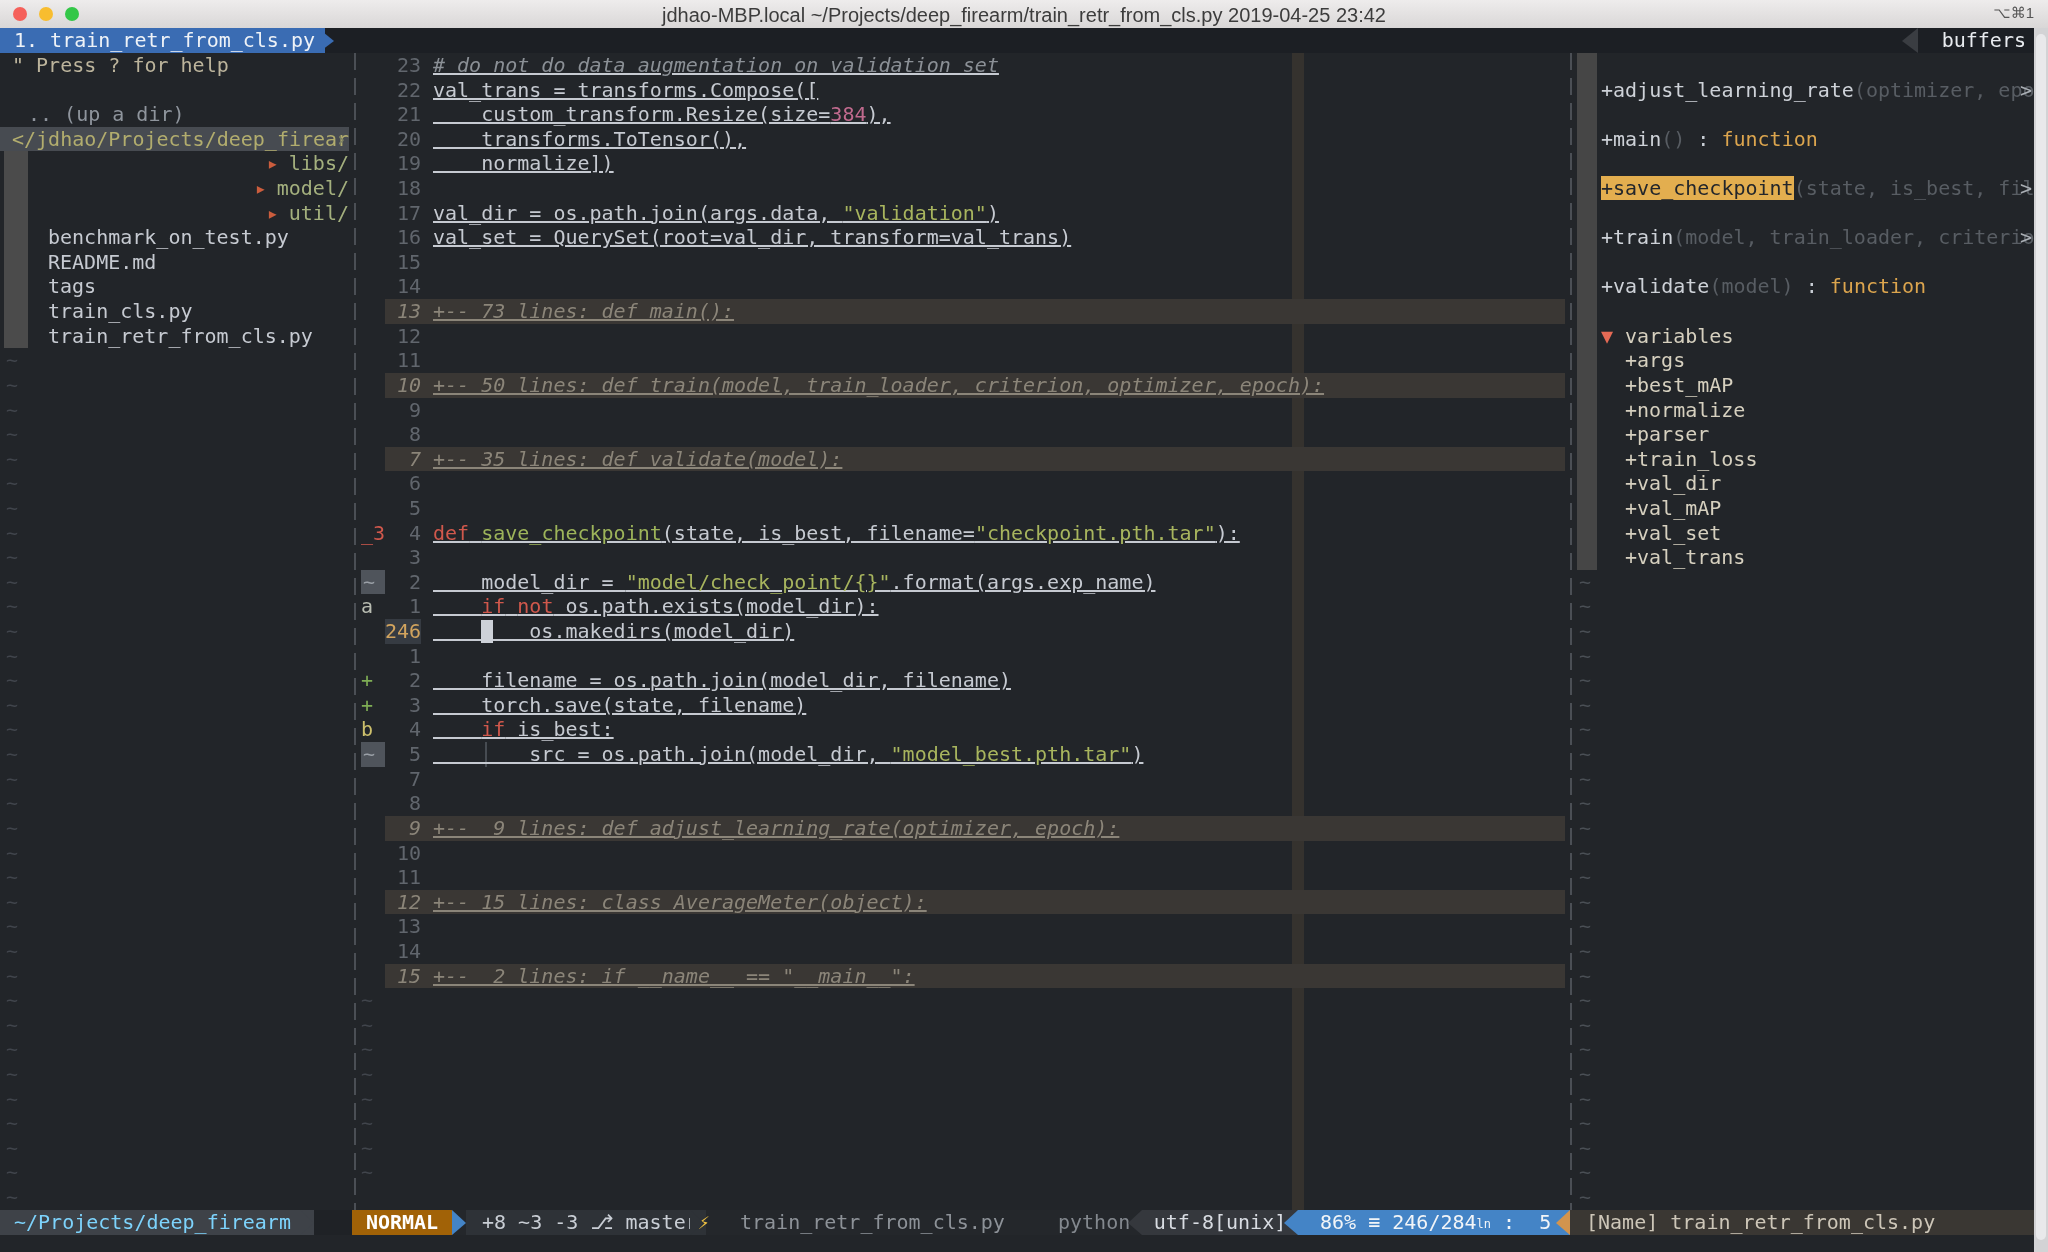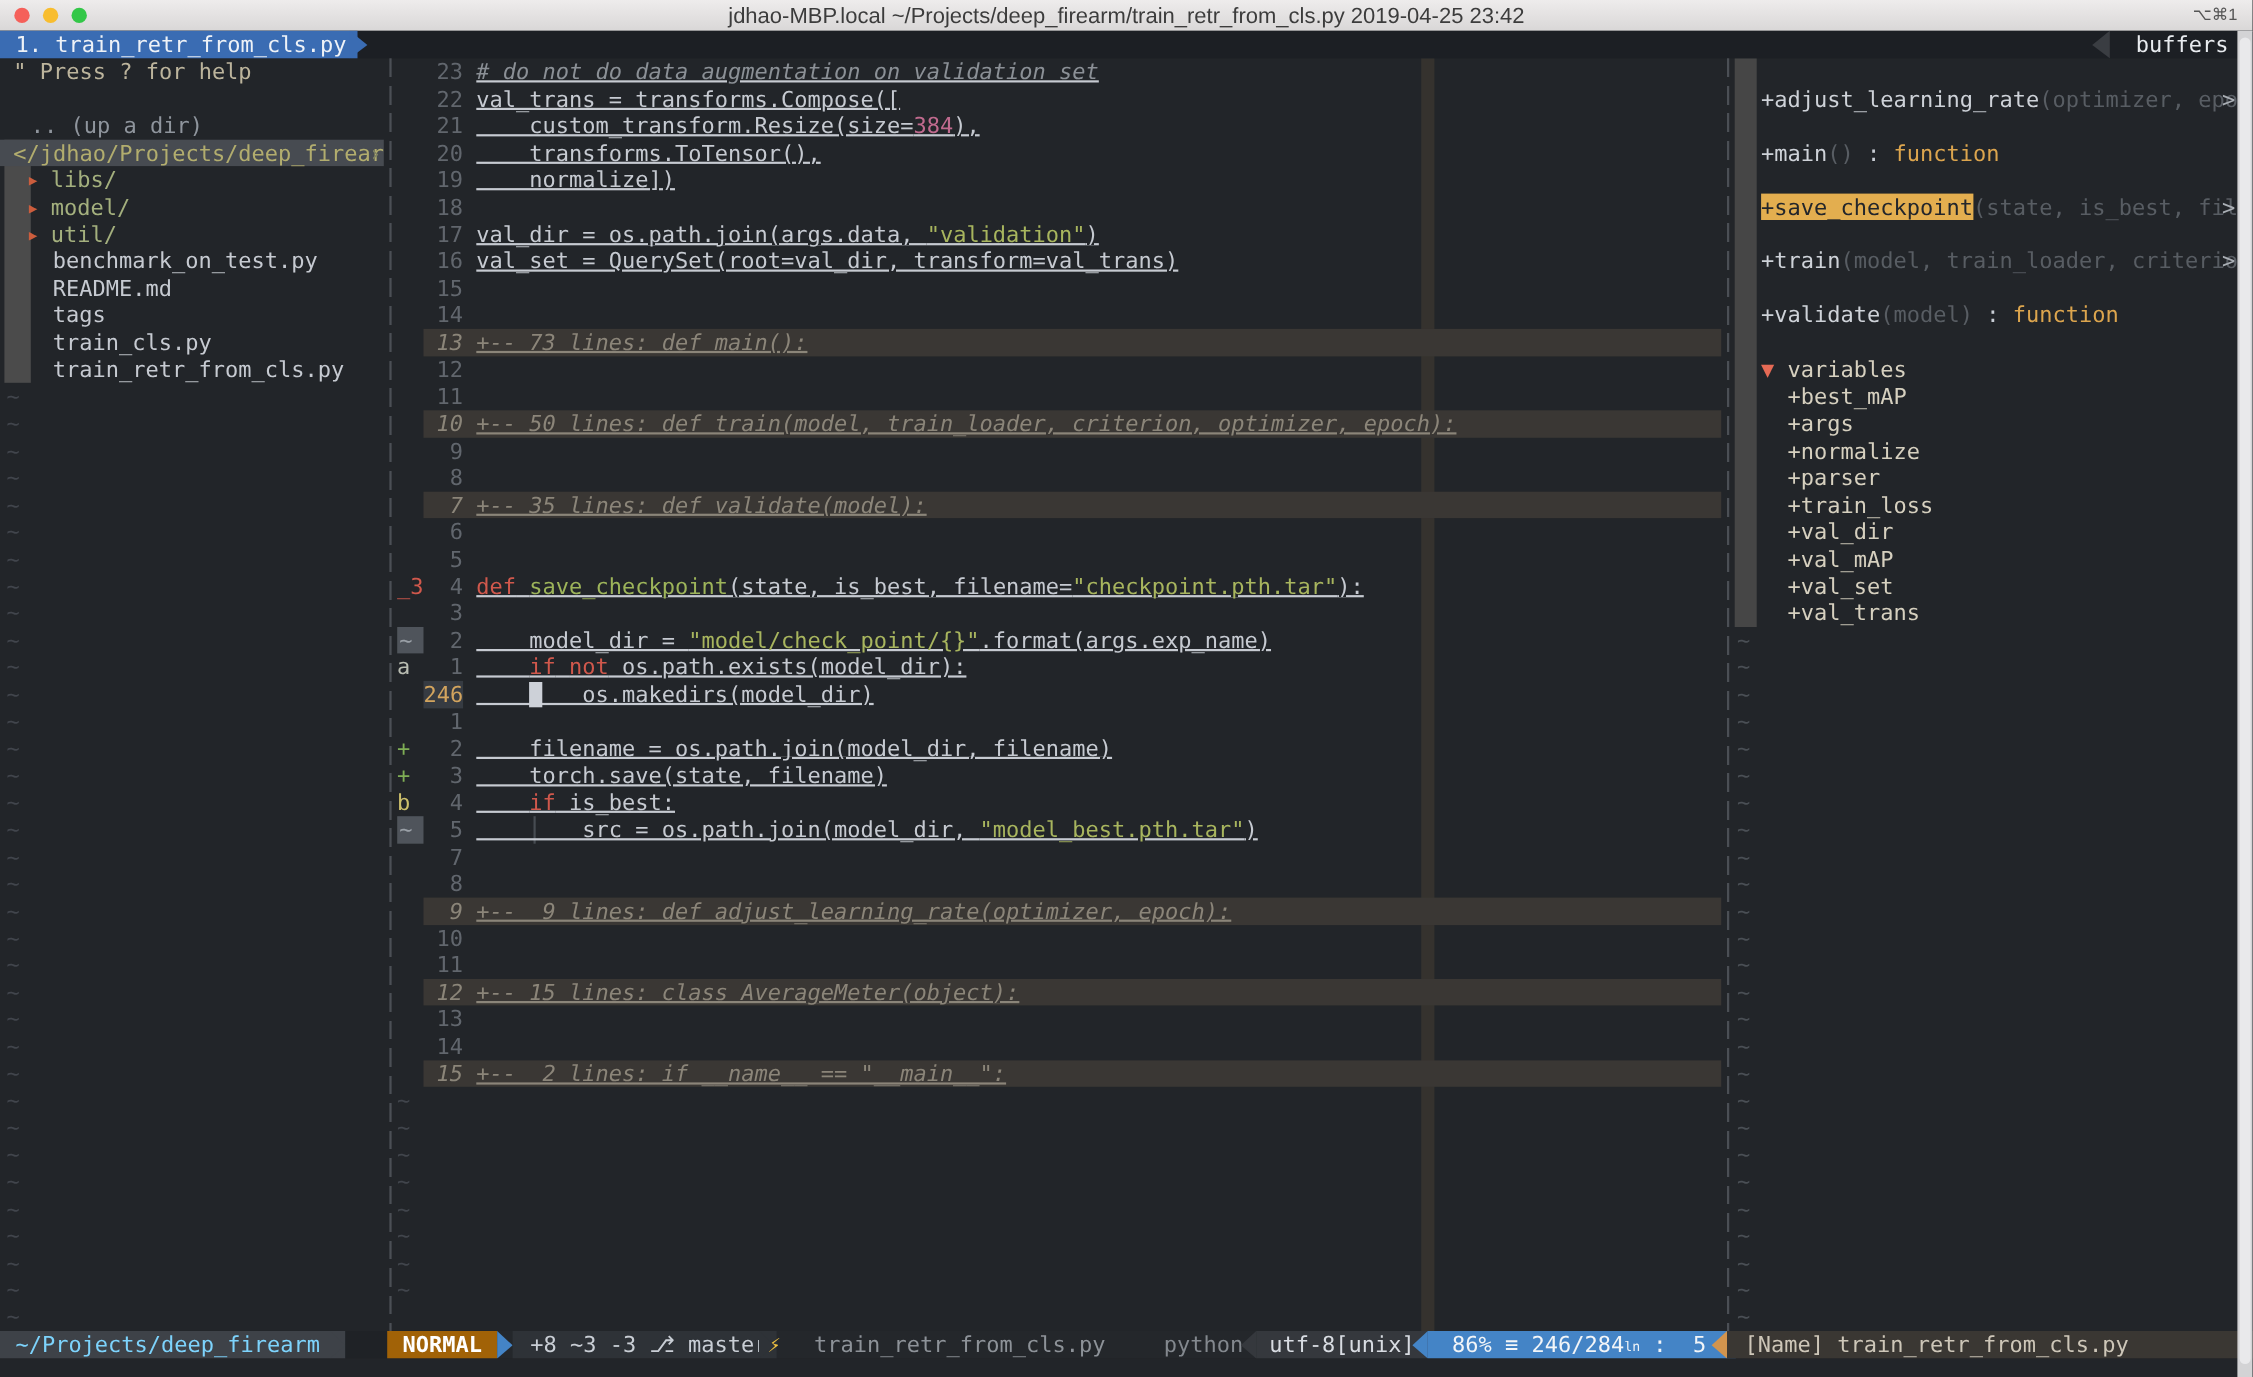--- a/index.html
+++ b/index.html
@@ -34,21 +34,21 @@
     background:repeating-linear-gradient(#4b4f55 0 17px,transparent 17px 25px);}
   #vsep1{left:354px;} #vsep2{left:1570px;}
   .row{position:relative;height:24.62px;line-height:24.62px;white-space:pre;}
   .tilde{color:#41454c;}
   
   #nt-strip{position:absolute;left:4px;top:73.8px;width:24px;height:221.6px;background:#4b4b4b;}
   .nt-help{color:#bcb49c;padding-left:12px;}
   .nt-updir{color:#8f959d;padding-left:28px;}
   .nt-root{background:#474b51;color:#b2ad6e;padding-left:12px;}
   .nt-root .trunc-r{position:absolute;right:2px;color:#7d8163;}
-  .nt-dir{padding-left:24px;color:#a4b07e;}
+  .nt-dir{padding-left:24px;color:#a4b07e;text-align:right;}
   .nt-dir .dir-arrow{color:#cb5d3d;padding-right:10px;}
   .nt-file{padding-left:48px;color:#c6cad1;}
   .nt-tilde{padding-left:6px;}
   
   #colorcolumn{position:absolute;left:931px;top:0;width:12px;height:1157px;background:#35322e;}
   .c-sign{display:inline-block;width:24px;color:transparent;}
   .c-num{display:inline-block;width:36px;text-align:right;color:#61666d;}
   .c-text{padding-left:12px;position:relative;z-index:2;text-decoration:underline;}
   .code-row .inner{position:relative;z-index:2;}
   .foldbar{position:absolute;left:24px;right:0;top:0;bottom:0;background:#3a3734;z-index:1;}
@@ -230,22 +230,22 @@
       <div class="row"></div>
       <div class="row tb-row"><span class="tb-name">+main</span><span class="tb-args">()</span><span class="tb-colon"> : </span><span class="tb-type">function</span></div>
       <div class="row"></div>
       <div class="row tb-row"><span class="tb-name-hl">+save_checkpoint</span><span class="tb-args">(state, is_best, fil</span><span class="tb-trunc">&gt;</span></div>
       <div class="row"></div>
       <div class="row tb-row"><span class="tb-name">+train</span><span class="tb-args">(model, train_loader, criterio</span><span class="tb-trunc">&gt;</span></div>
       <div class="row"></div>
       <div class="row tb-row"><span class="tb-name">+validate</span><span class="tb-args">(model)</span><span class="tb-colon"> : </span><span class="tb-type">function</span></div>
       <div class="row"></div>
       <div class="row tb-row tb-section"><span class="tri">▼</span><span class="lbl">variables</span></div>
+      <div class="row tb-var">+args</div>
       <div class="row tb-var">+best_mAP</div>
-      <div class="row tb-var">+args</div>
       <div class="row tb-var">+normalize</div>
       <div class="row tb-var">+parser</div>
       <div class="row tb-var">+train_loss</div>
       <div class="row tb-var">+val_dir</div>
       <div class="row tb-var">+val_mAP</div>
       <div class="row tb-var">+val_set</div>
       <div class="row tb-var">+val_trans</div>
       <div class="row tilde tb-tilde">~</div>
       <div class="row tilde tb-tilde">~</div>
       <div class="row tilde tb-tilde">~</div>

